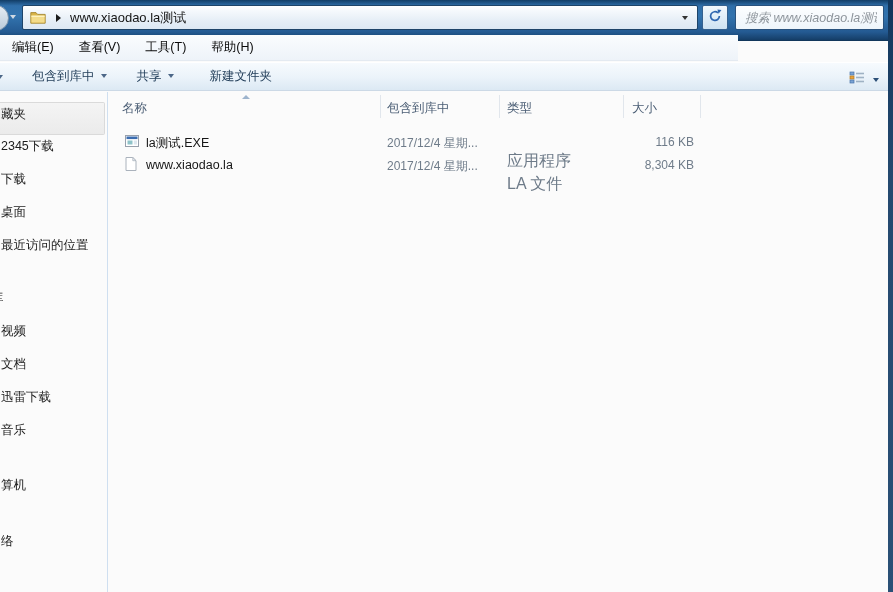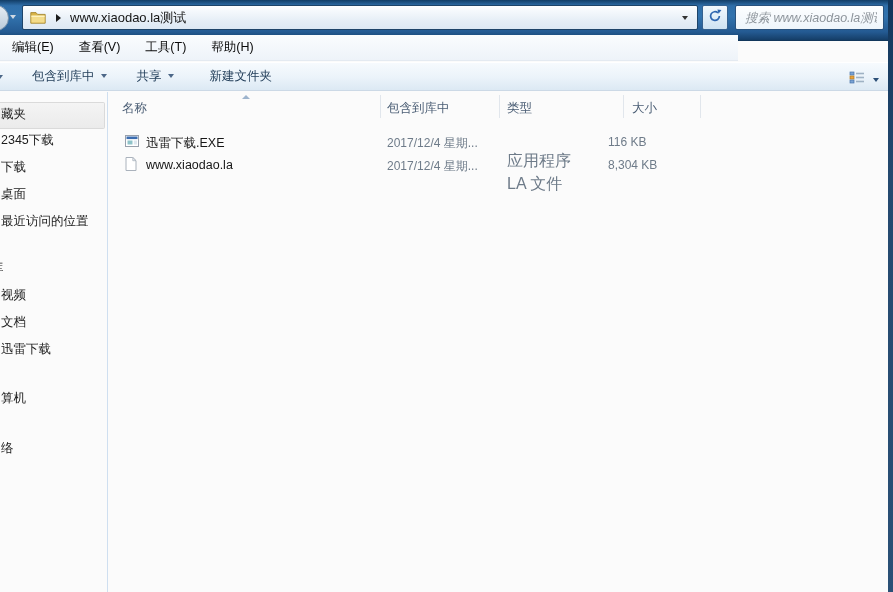--- a/index.html
+++ b/index.html
@@ -76,21 +76,21 @@
   .tb-newfolder{margin-left:28px;justify-content:center;}
   .views-btn{
     position:absolute;right:11px;top:5px;display:flex;align-items:center;cursor:pointer;padding:3px;
   }
   .views-btn .tri-down{margin-left:8px;color:#2c4f77;}
   
   .sidebar{
     position:absolute;left:0;top:92px;width:106px;height:500px;
     padding-top:10px;font-size:12.5px;color:#1c1c1c;overflow:hidden;
   }
-  .side-item{height:27px;line-height:22px;padding-left:1px;white-space:nowrap;cursor:pointer;}
+  .side-item{height:33px;line-height:22px;padding-left:1px;white-space:nowrap;cursor:pointer;}
   .side-item.selected{
     background:linear-gradient(180deg,#f4f4f4,#ebebeb);
     border:1px solid #dadada;border-left:0;border-radius:0 2px 2px 0;width:105px;
   }
   .side-group-2{margin-top:20px;}
   .side-group-3{margin-top:22px;}
   .side-group-4{margin-top:23px;}
   .side-sliver{margin-left:-10px;}
   .v-divider{
     position:absolute;left:107px;top:92px;width:1px;height:500px;background:#cfdff0;
@@ -104,21 +104,21 @@
   .col-name{left:14px;font-family:Liberation Mono, monospace;} .col-date{left:279px;} .col-type{left:399px;} .col-size{left:524px;}
   .sort-arrow{position:absolute;left:134px;top:3px;}
   .col-sep{position:absolute;top:3px;width:1px;height:23px;background:#e1e6ec;}
   .sep-1{left:272px;} .sep-2{left:391px;} .sep-3{left:515px;} .sep-4{left:592px;}
   .rows{position:relative;padding-top:11px;}
   .file-row{position:relative;height:23px;cursor:default;}
   .file-row .f-icon{position:absolute;left:17px;top:3px;}
   .file-row .f-name{position:absolute;left:38px;top:4px;font-size:12.5px;color:#161616;white-space:nowrap;}
   .file-row .f-date{position:absolute;left:279px;top:4px;font-size:12px;color:var(--detail-text);white-space:nowrap;}
   .file-row .f-type{position:absolute;left:399px;top:20px;font-size:16px;color:var(--detail-text);white-space:nowrap;}
-  .file-row .f-size{position:absolute;left:500px;top:4px;width:86px;font-size:12px;color:var(--detail-text);white-space:nowrap;}
+  .file-row .f-size{position:absolute;left:500px;top:4px;width:86px;text-align:right;font-size:12px;color:var(--detail-text);white-space:nowrap;}
   
   .right-border{
     position:absolute;left:888px;top:0;width:5px;height:592px;
     background:linear-gradient(180deg,#12365c 0%,#24496f 30%,#2a5076 100%);
   }
   
   .tri-down{width:0;height:0;border-left:3.5px solid transparent;border-right:3.5px solid transparent;border-top:4px solid currentColor;display:inline-block;}
   .tri-right{width:0;height:0;border-top:4px solid transparent;border-bottom:4px solid transparent;border-left:5px solid #1b1b1b;display:inline-block;}
   .tri-up-sort{width:0;height:0;border-left:4px solid transparent;border-right:4px solid transparent;border-bottom:4px solid #9db4cd;display:inline-block;}
 </style>
@@ -197,20 +197,21 @@
     <div class="side-item">2345下载</div>
     <div class="side-item">下载</div>
     <div class="side-item">桌面</div>
     <div class="side-item">最近访问的位置</div>
   </div>
   <div class="side-group-2">
     <div class="side-item side-sliver">库</div>
     <div class="side-item">视频</div>
     <div class="side-item">文档</div>
     <div class="side-item">迅雷下载</div>
+    <div class="side-item">音乐</div>
   </div>
   <div class="side-group-3">
     <div class="side-item">算机</div>
   </div>
   <div class="side-group-4">
     <div class="side-item">络</div>
   </div>
 </div>
 <div class="v-divider"></div>
 
@@ -230,21 +231,21 @@
   <div class="rows">
     <div class="file-row">
       <span class="f-icon">
         <svg width="14" height="14" viewBox="0 0 14 14">
           <rect x="0.5" y="1.5" width="13" height="11" fill="#ffffff" stroke="#98a0ac"></rect>
           <rect x="1.5" y="2.5" width="11" height="2.6" fill="#3a6cb0"></rect>
           <rect x="2.5" y="6.5" width="5" height="4" fill="#8fc3c9"></rect>
           <rect x="8.8" y="6.5" width="3.2" height="4" fill="#dde7ef"></rect>
         </svg>
       </span>
-      <span class="f-name">迅雷下载.EXE</span>
+      <span class="f-name">la测试.EXE</span>
       <span class="f-date">2017/12/4 星期...</span>
       <span class="f-type">应用程序</span>
       <span class="f-size">116 KB</span>
     </div>
 
     <div class="file-row">
       <span class="f-icon">
         <svg width="12" height="14" viewBox="0 0 12 14">
           <path d="M1 0.5 H7.8 L11 3.7 V13.5 H1 Z" fill="#ffffff" stroke="#aab2bc"></path>
           <path d="M7.8 0.5 L7.8 3.7 L11 3.7 Z" fill="#eef1f4" stroke="#aab2bc" stroke-width="0.8"></path>

